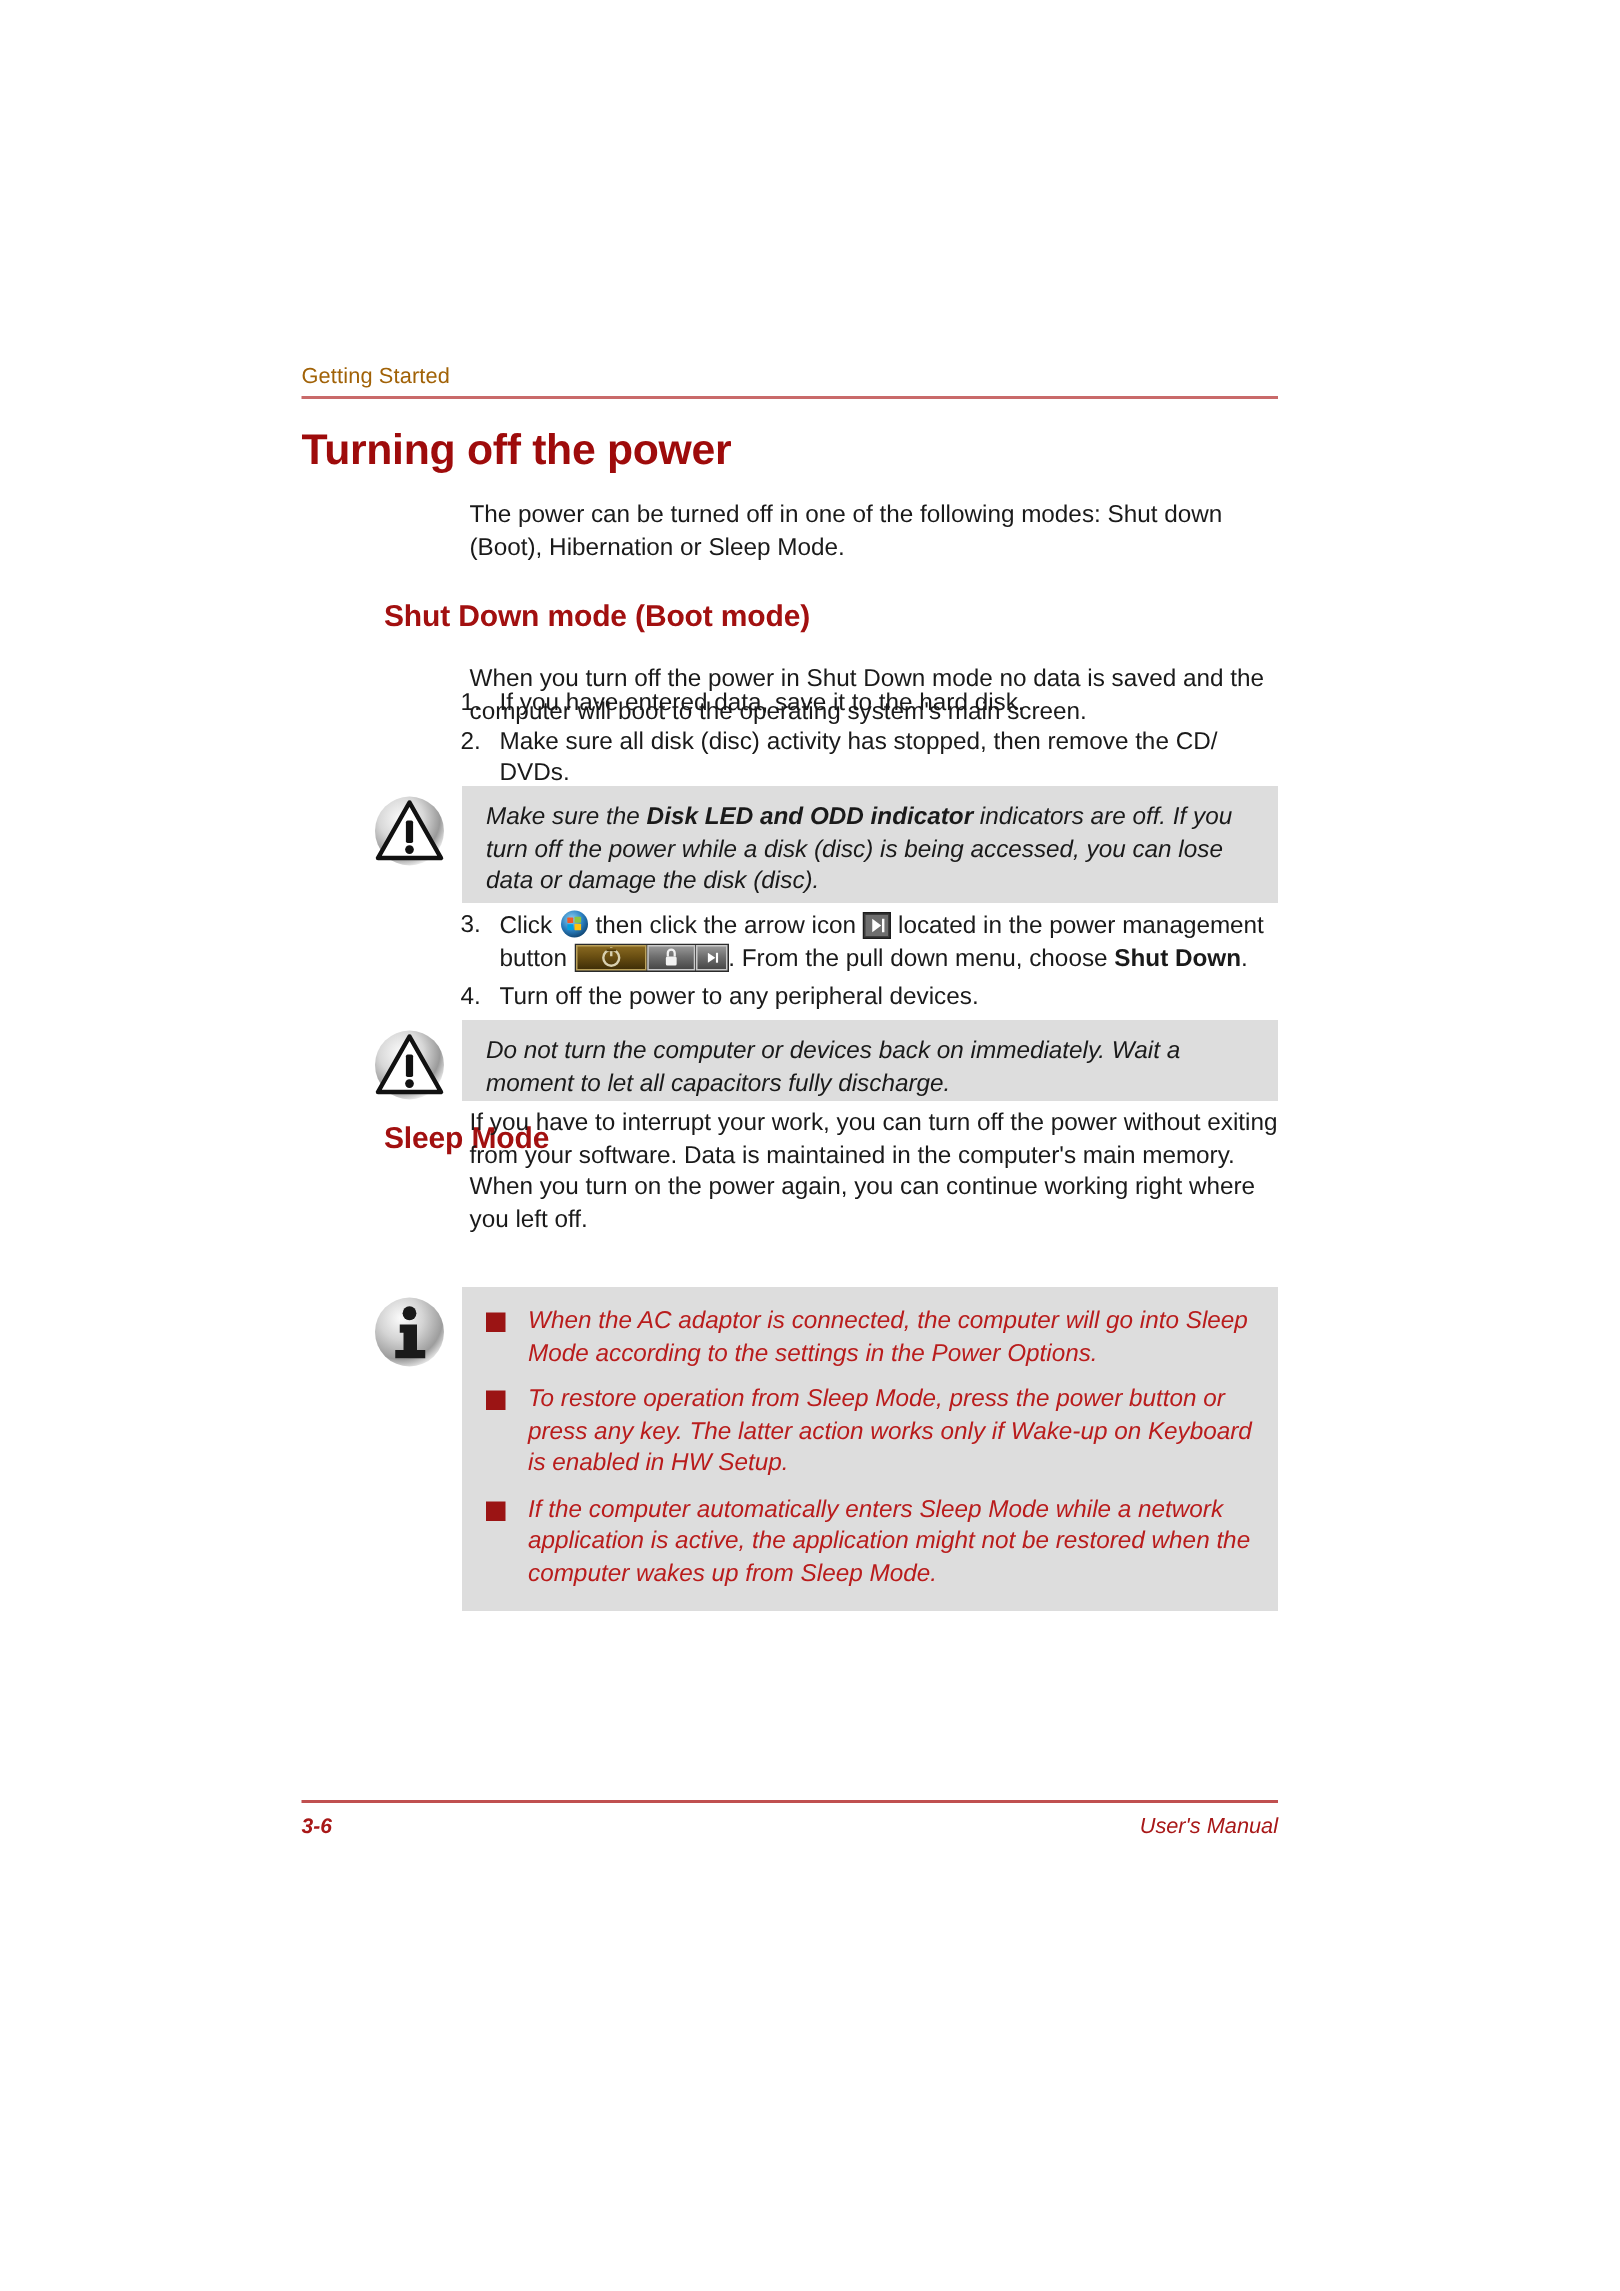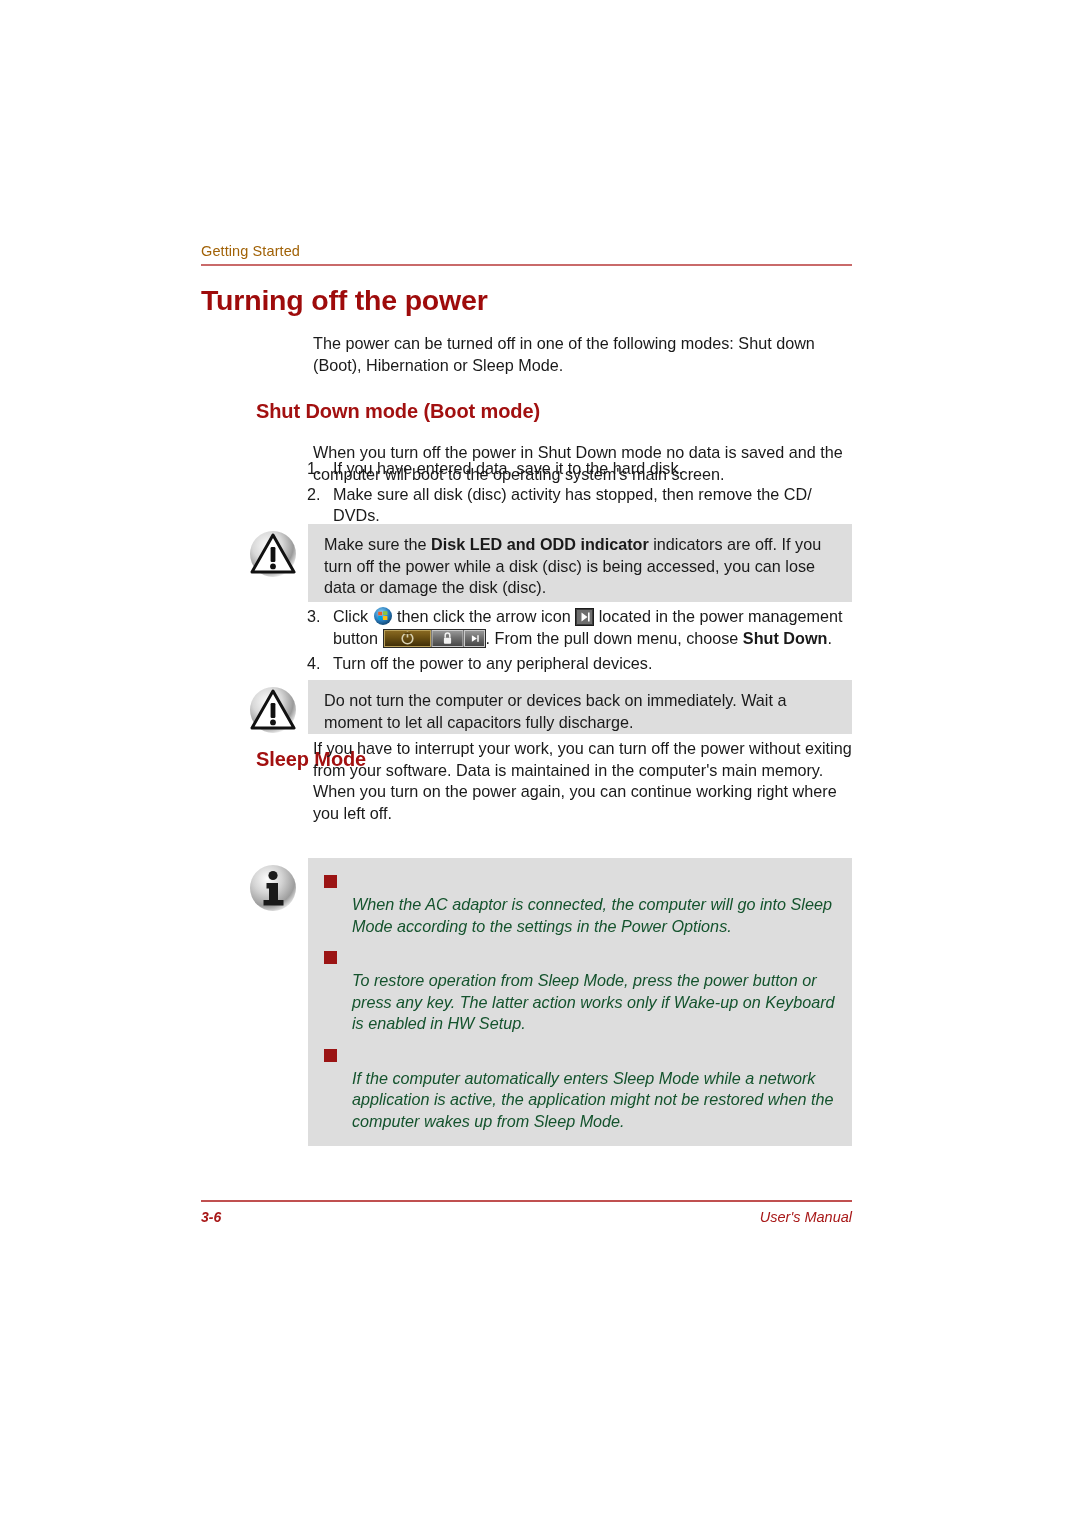--- a/index.html
+++ b/index.html
@@ -117,20 +117,21 @@
   .notebox .nb-body {
     margin-left: 61px;
     background: #DDDDDD;
     padding: 10px 14px 12px 16px;
     min-height: 40px;
     box-sizing: border-box;
   }
   .notebox .nb-text {
     font-size: 16.2px;
     line-height: 21.5px;
+    font-style: italic;
     color: #1a1a1a;
   }
   #note-1 { top: 524px; }
   #note-2 { top: 680px; }
   #note-3 { top: 858px; }
 
   #note-1 .nb-body { height: 78px; }
   #note-2 .nb-body { height: 54px; }
   #note-3 .nb-body { padding: 12px 14px 14px 16px; }
 
@@ -148,22 +149,21 @@
     height: 13px;
     background: #9B1414;
     margin-top: 5px;
     margin-right: 15px;
   }
   .bullets .bt {
     flex: 1 1 auto;
     font-size: 16.2px;
     line-height: 21.5px;
     font-style: italic;
-    color: #14532d;
-    margin-top: 24px;
+    color: #b91c1c;
   }
 
   
   .inline-icon {
     display: inline-block;
     vertical-align: -4px;
   }
   .ico-start { width: 20px; height: 20px; }
   .ico-arrow { width: 19px; height: 18px; }
   .ico-powerbtn { width: 103px; height: 19px; vertical-align: -4px; }

